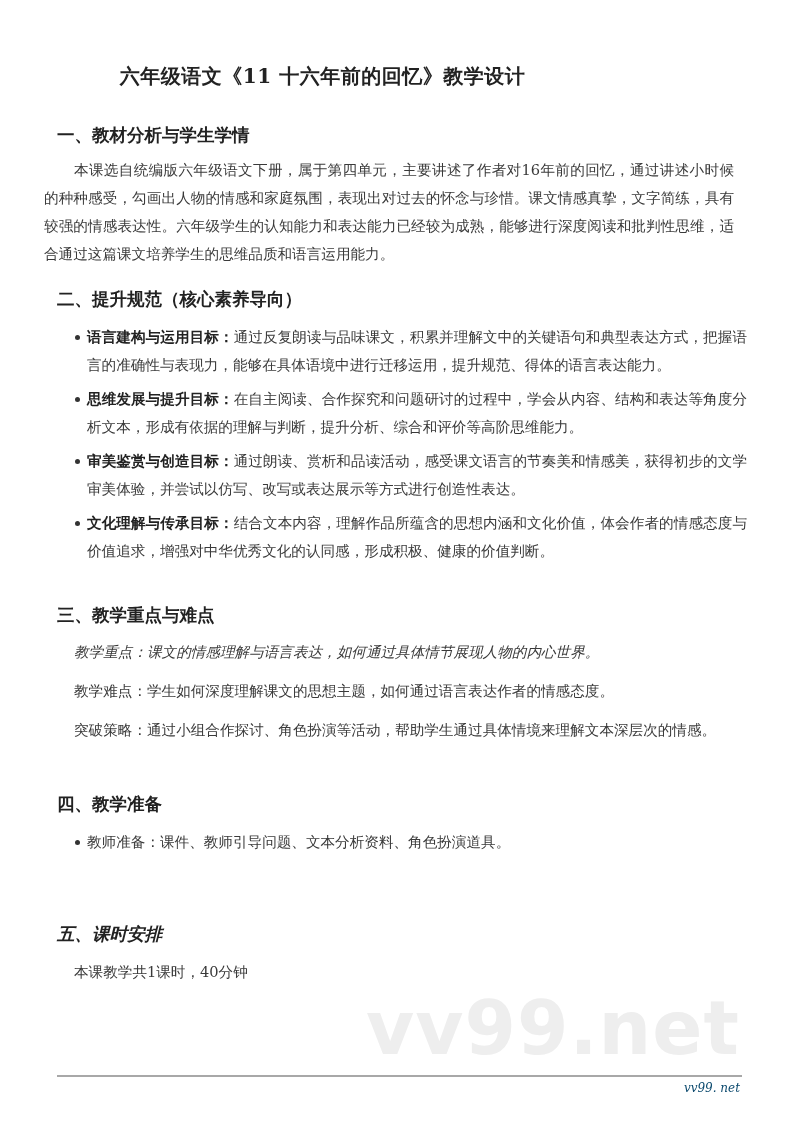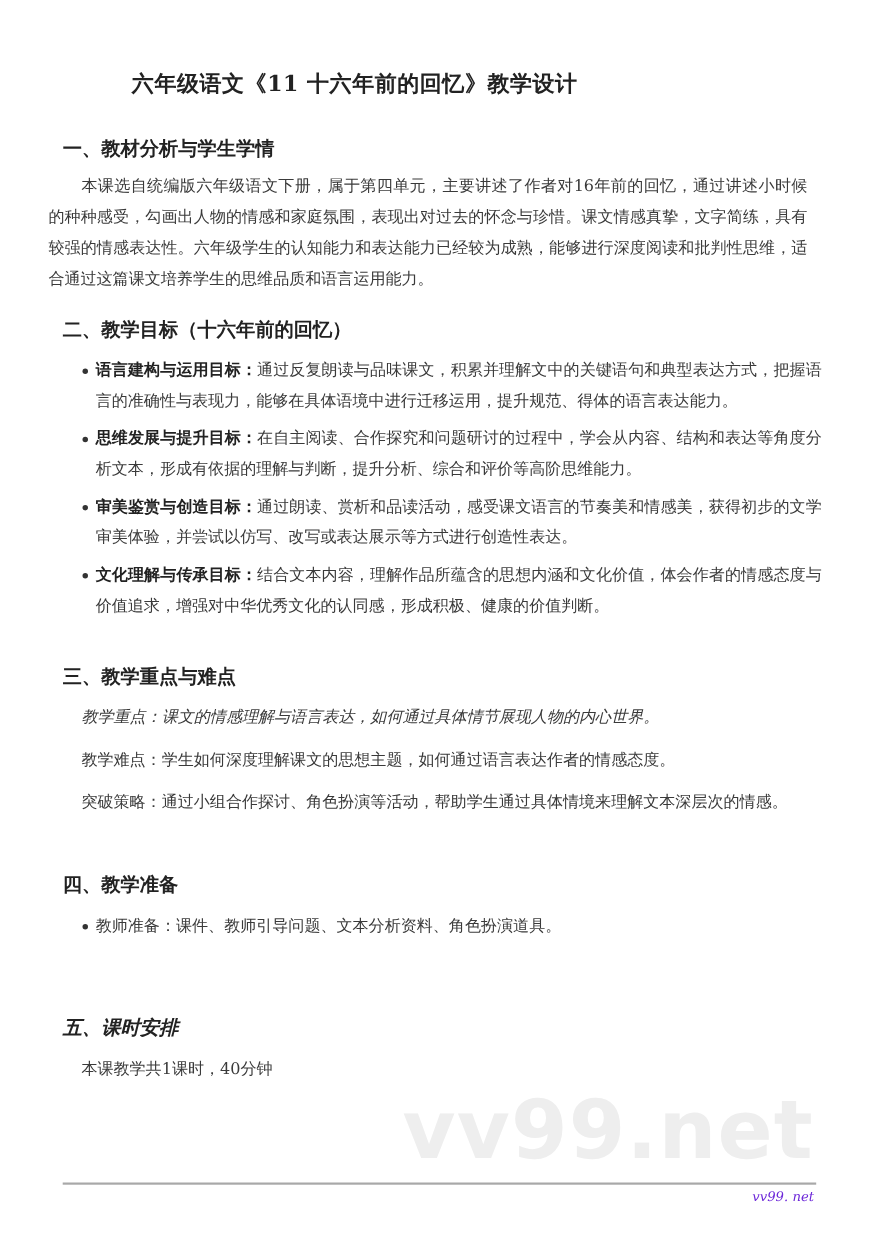--- a/index.html
+++ b/index.html
@@ -14,33 +14,33 @@
           color: #3a3a3a; text-indent: 30px; margin: 0; text-align: justify; }
   ul.bullets { position: absolute; left: 57px; width: 690px; margin: 0; padding: 0; list-style: none; }
   ul.bullets li { position: relative; padding-left: 30px; font-size: 14.6px; line-height: 28px;
                   color: #3a3a3a; text-align: justify; }
   ul.bullets li .dot { position: absolute; left: 18px; top: 12px; width: 5px; height: 5px;
                        border-radius: 50%; background: #333; }
   ul.bullets li .lbl { font-family: "DejaVu Sans", "Liberation Sans", sans-serif; font-weight: bold; color: #222; }
   .watermark { position: absolute; left: 366px; top: 985px; font-family: "DejaVu Sans", "Liberation Sans", sans-serif;
                font-size: 74px; font-weight: bold; color: #eeeeee; letter-spacing: 1px; }
   .rule { position: absolute; left: 57px; top: 1075px; width: 685px; height: 1.5px; background: #a8a8a8; }
-  .footer { position: absolute; right: 60px; top: 1081px; font-size: 12px; font-style: italic; color: #6d28d9; }
+  .footer { position: absolute; right: 60px; top: 1081px; font-size: 12px; font-style: italic; color: #0c4a6e; }
 </style>
 </head>
 <body>
 
 <div class="page">
 
   <div class="title">六年级语文《11  十六年前的回忆》教学设计</div>
 
   <div class="h2" style="top:123px;">一、教材分析与学生学情</div>
   <p class="para" style="top:156px;">本课选自统编版六年级语文下册，属于第四单元，主要讲述了作者对16年前的回忆，通过讲述小时候的种种感受，勾画出人物的情感和家庭氛围，表现出对过去的怀念与珍惜。课文情感真挚，文字简练，具有较强的情感表达性。六年级学生的认知能力和表达能力已经较为成熟，能够进行深度阅读和批判性思维，适合通过这篇课文培养学生的思维品质和语言运用能力。</p>
 
-  <div class="h2" style="top:287px;">二、教学目标（十六年前的回忆）</div>
+  <div class="h2" style="top:287px;">二、提升规范（核心素养导向）</div>
   <ul class="bullets" style="top:323px;">
     <li style="margin-bottom:6px;">
       <span class="dot"></span>
       <span class="lbl">语言建构与运用目标：</span><span>通过反复朗读与品味课文，积累并理解文中的关键语句和典型表达方式，把握语言的准确性与表现力，能够在具体语境中进行迁移运用，提升规范、得体的语言表达能力。</span>
     </li>
     <li style="margin-bottom:6px;">
       <span class="dot"></span>
       <span class="lbl">思维发展与提升目标：</span><span>在自主阅读、合作探究和问题研讨的过程中，学会从内容、结构和表达等角度分析文本，形成有依据的理解与判断，提升分析、综合和评价等高阶思维能力。</span>
     </li>
     <li style="margin-bottom:6px;">

